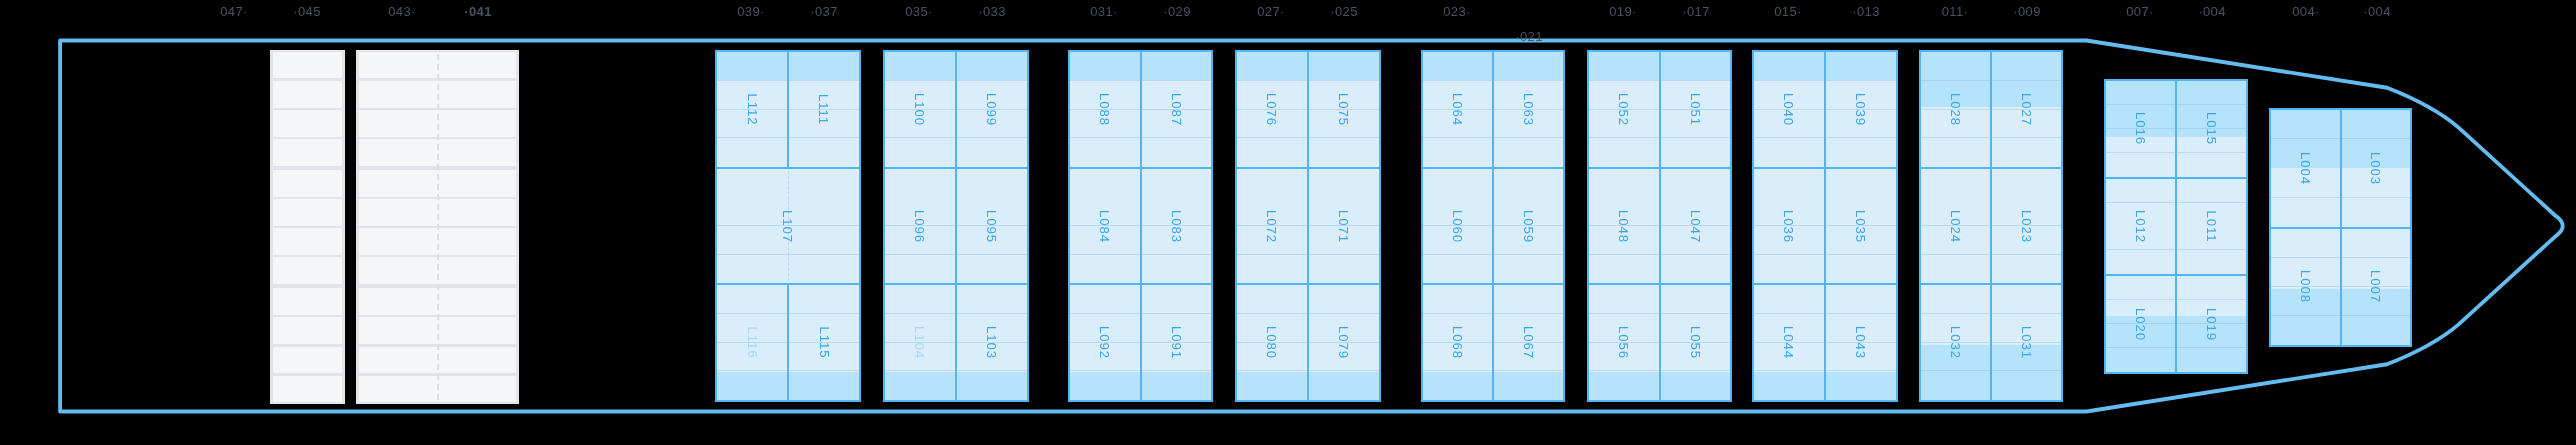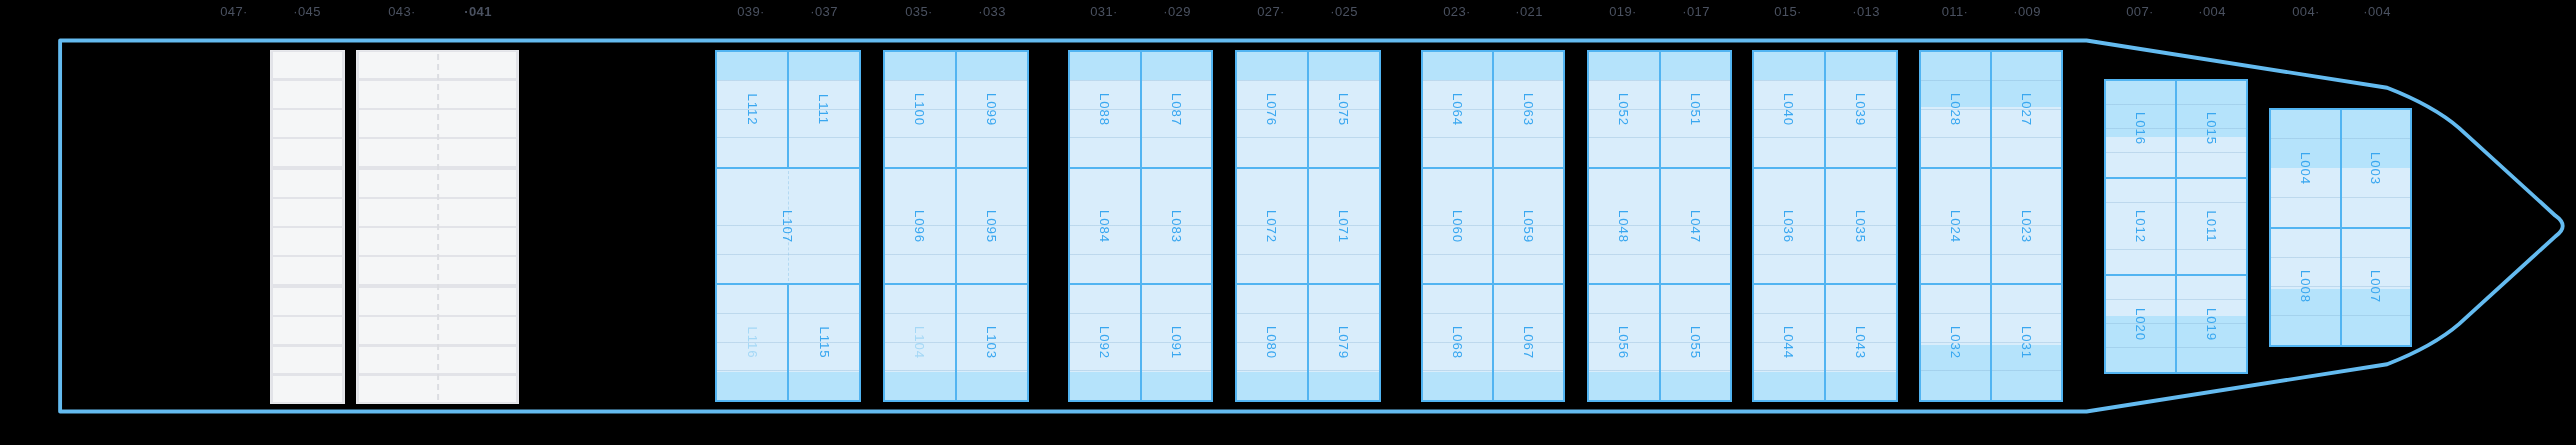--- a/index.html
+++ b/index.html
@@ -94,21 +94,21 @@
       <span class="ruler-label" style="left: 478px; font-weight: bold;">·041</span>
       <span class="ruler-label" style="left: 751px;">039·</span>
       <span class="ruler-label" style="left: 824px;">·037</span>
       <span class="ruler-label" style="left: 919px;">035·</span>
       <span class="ruler-label" style="left: 992px;">·033</span>
       <span class="ruler-label" style="left: 1104px;">031·</span>
       <span class="ruler-label" style="left: 1177px;">·029</span>
       <span class="ruler-label" style="left: 1271px;">027·</span>
       <span class="ruler-label" style="left: 1344px;">·025</span>
       <span class="ruler-label" style="left: 1457px;">023·</span>
-      <span class="ruler-label" style="left: 1529px;">·021</span>
+      <span class="ruler-label" style="left: 1529px; margin-top: 25px;">·021</span>
       <span class="ruler-label" style="left: 1623px;">019·</span>
       <span class="ruler-label" style="left: 1696px;">·017</span>
       <span class="ruler-label" style="left: 1788px;">015·</span>
       <span class="ruler-label" style="left: 1866px;">·013</span>
       <span class="ruler-label" style="left: 1955px;">011·</span>
       <span class="ruler-label" style="left: 2027px;">·009</span>
       <span class="ruler-label" style="left: 2140px;">007·</span>
       <span class="ruler-label" style="left: 2212px;">·004</span>
       <span class="ruler-label" style="left: 2306px;">004·</span>
       <span class="ruler-label" style="left: 2377px;">·004</span>

